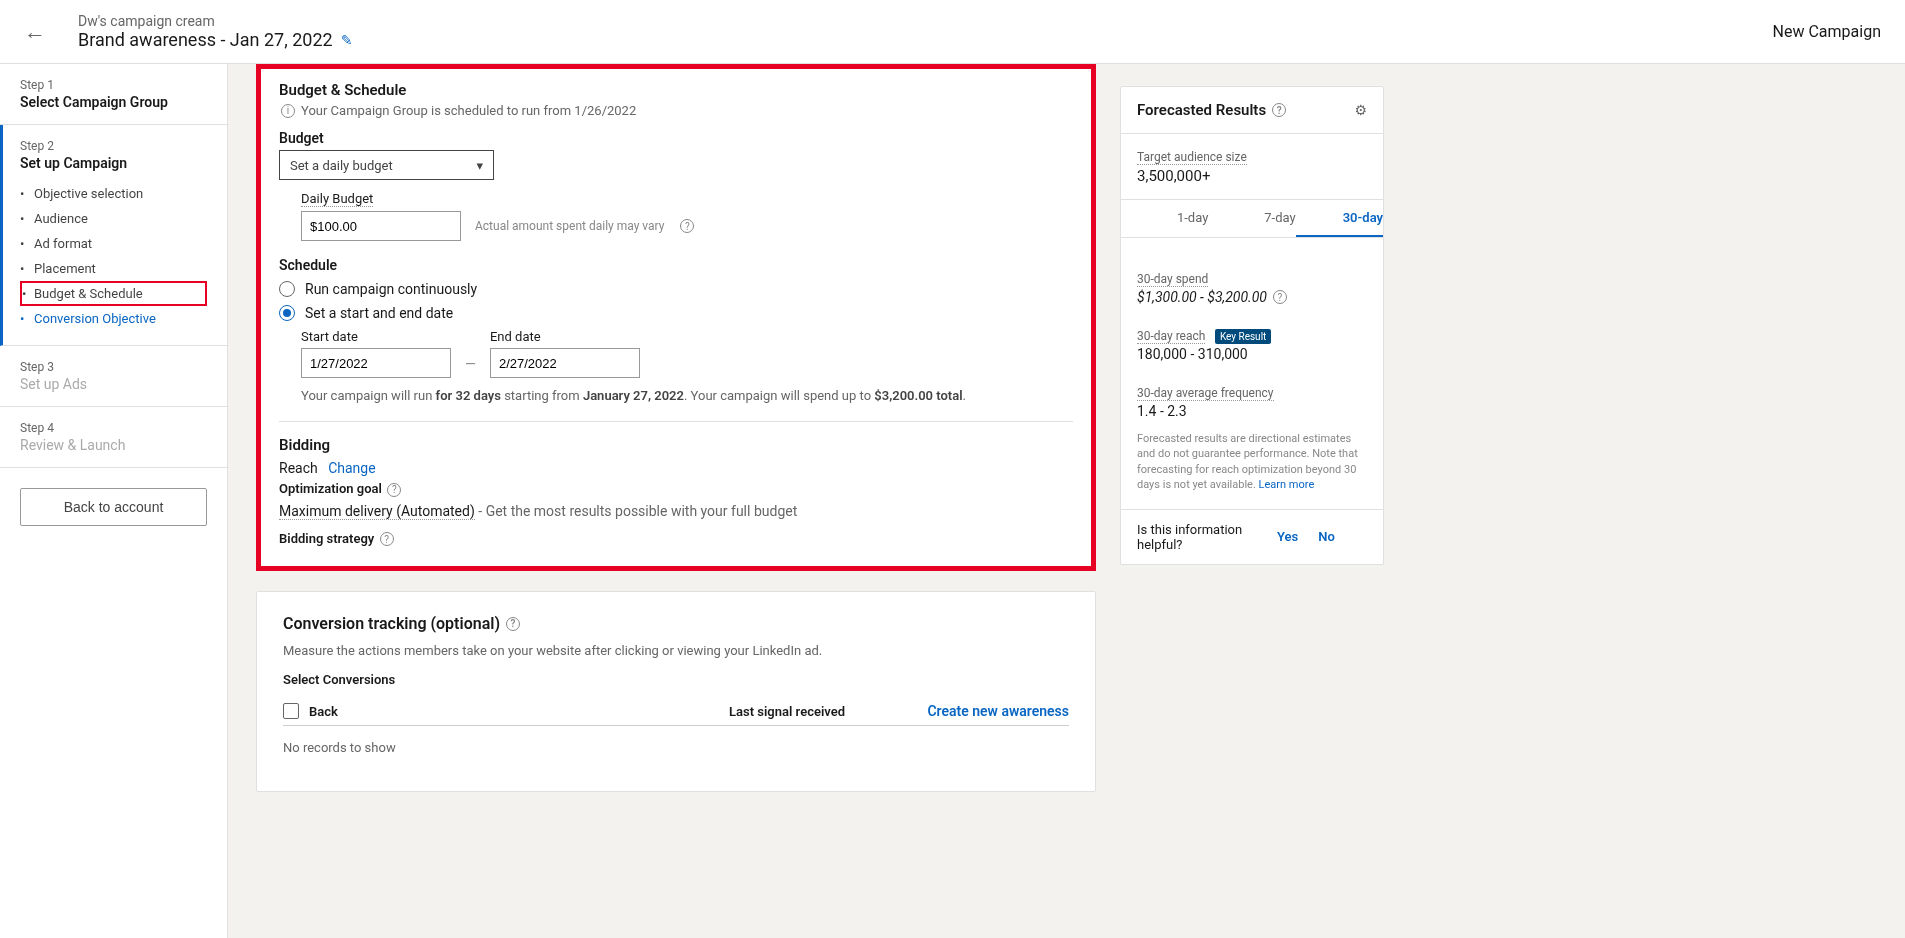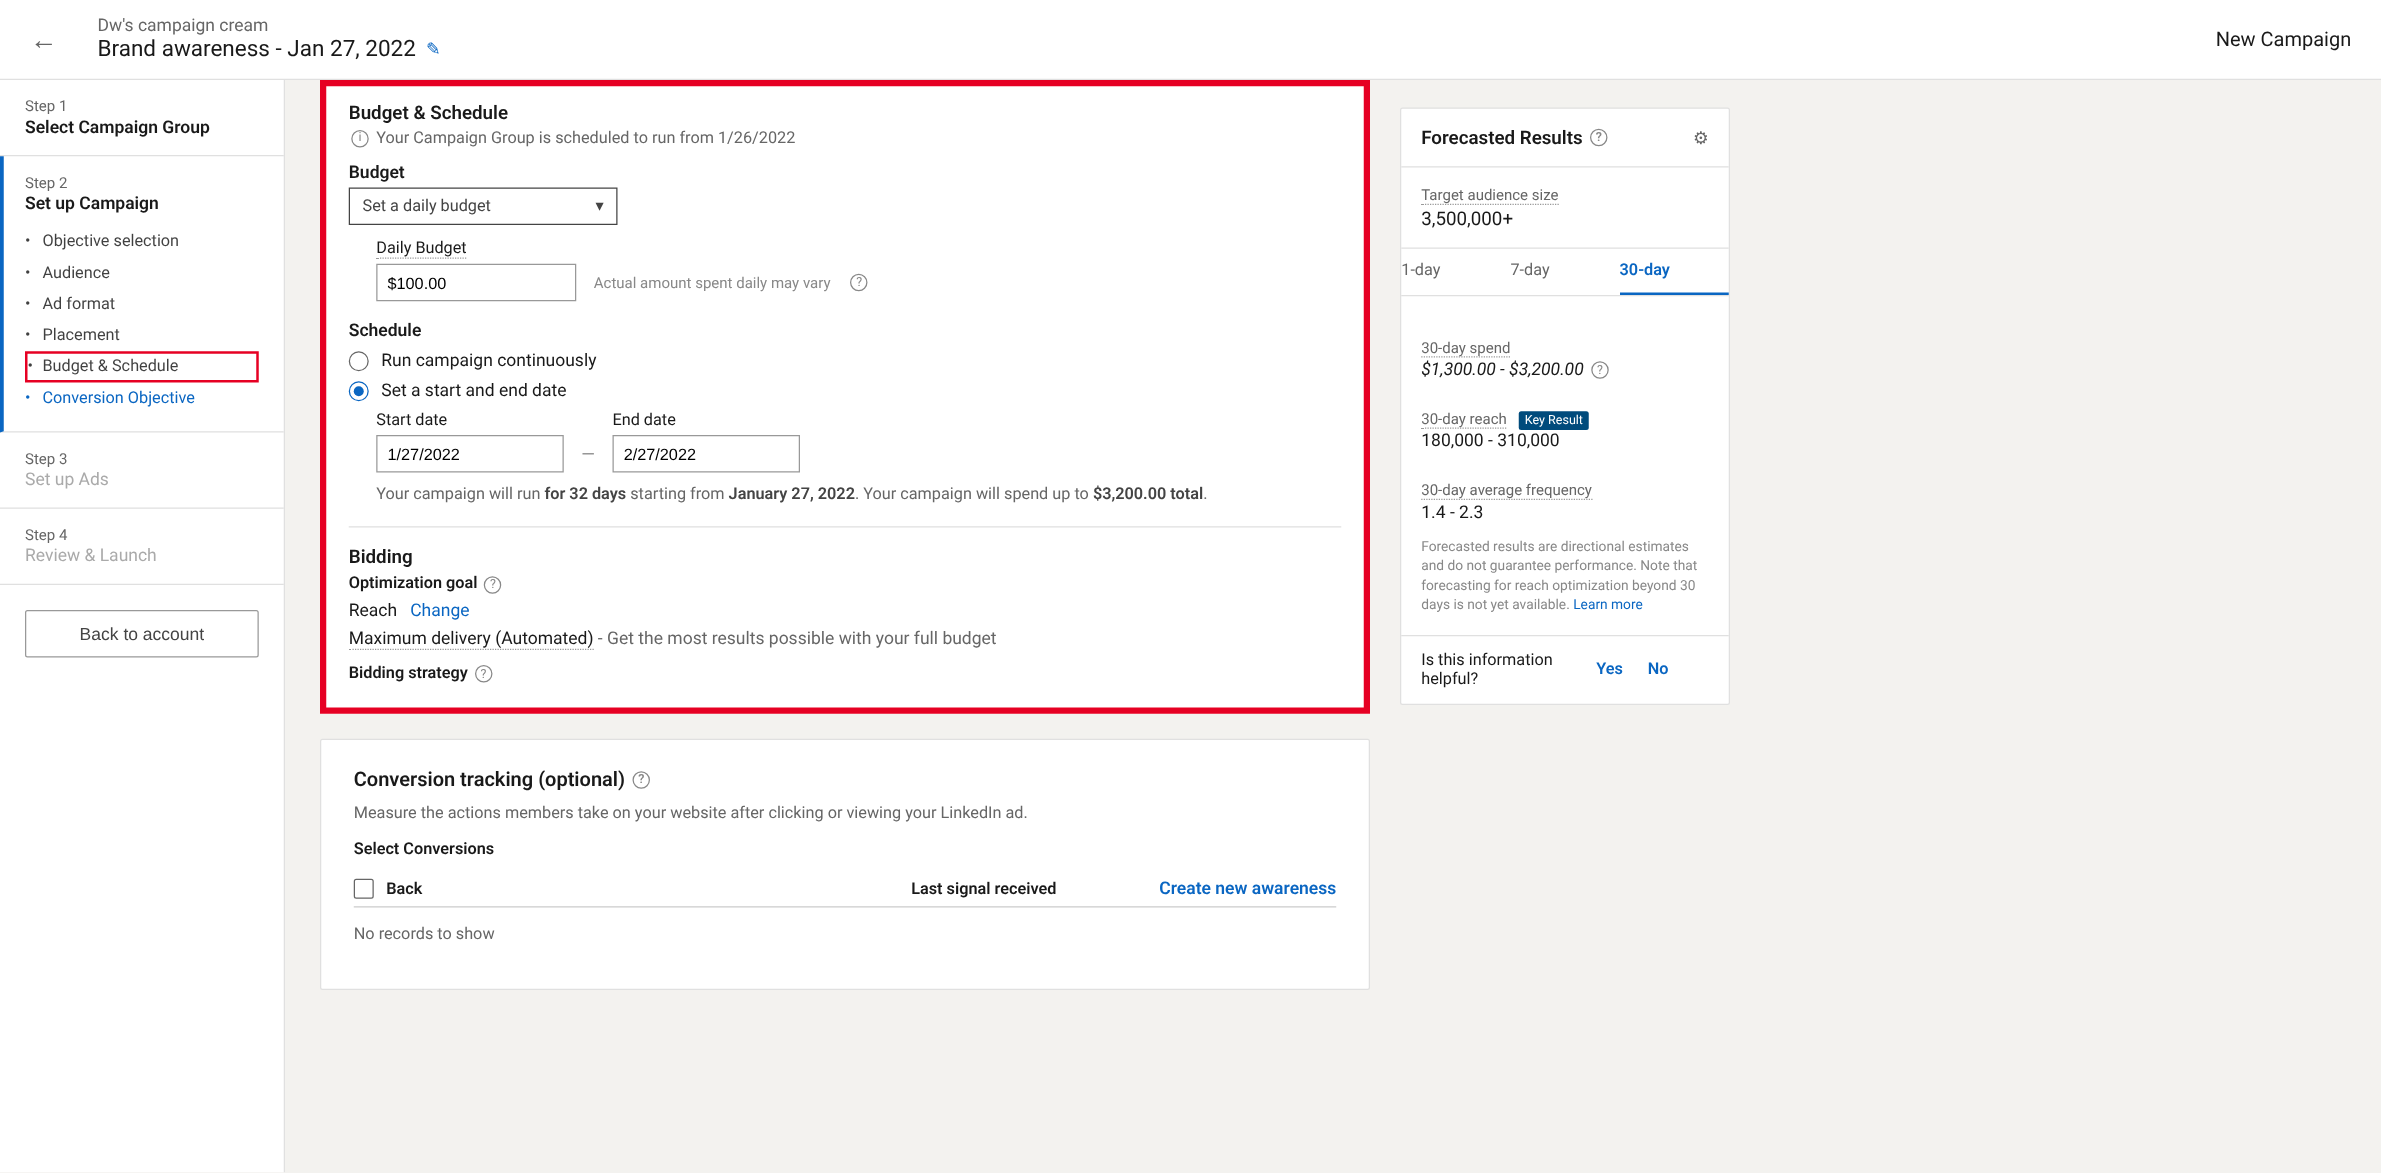--- a/index.html
+++ b/index.html
@@ -59,21 +59,21 @@
 .create-conv { color:#0a66c2; font-size:14px; font-weight:600; cursor:pointer;}
 .empty-row { padding:14px 0; font-size:13px; color:#666;}
 .right-col { width:264px; }
 .forecard-head { padding:14px 16px; display:flex; align-items:center; border-bottom:1px solid #e0e0e0;}
 .fore-title { font-size:15px; font-weight:600; display:flex; align-items:center; gap:4px;}
 .gear { margin-left:auto; font-size:14px; color:#666; cursor:pointer;}
 .fore-body { padding:14px 16px; border-bottom:1px solid #e0e0e0;}
 .fore-label { font-size:12px; color:#666; }
 .fore-val { font-size:15px; margin-top:2px;}
 .tabs-row { display:flex; border-bottom:1px solid #e0e0e0; }
-.tab { flex:1; text-align:left; padding:10px 0; font-size:13px; color:#666; cursor:pointer;}
+.tab { flex:1; text-align:right; padding:10px 0; font-size:13px; color:#666; cursor:pointer;}
 .tab.active { color:#0a66c2; border-bottom:2px solid #0a66c2; font-weight:600;}
 .metric-row { margin-top:12px; }
 .metric-label { font-size:12px; color:#666;margin-top:12px;}
 .metric-val { font-size:14px; margin-top:2px; display:flex; align-items:center; gap:4px;}
 .keybadge { background:#004b7c; color:#fff; font-size:10px; padding:2px 5px; border-radius:2px; margin-left:6px;}
 .disclaimer { font-size:11px; color:#888; margin-top:12px; line-height:1.4;}
 .helpful-row { display:flex; align-items:center; border-top:1px solid #e0e0e0; padding:12px 16px; font-size:13px;}
 .helpful-q { width:120px;}
 .yes-no { color:#0a66c2; font-weight:600; cursor:pointer; margin-left:20px;}
 .indent { margin-left:22px; margin-top:10px;}
@@ -172,27 +172,27 @@
           <span>Your campaign will run</span>
           <span class="bold">for 32 days</span>
           <span>starting from</span>
           <span class="bold">January 27, 2022</span><span>. Your campaign will spend up to</span>
           <span class="bold">$3,200.00 total</span><span>.</span>
         </div>
 
         <hr class="hr">
 
         <div class="section-title">Bidding</div>
+        <div style="margin-top:6px; font-size:14px;">
+          <span>Reach</span>&nbsp;&nbsp;
+          <span class="link-blue">Change</span>
+        </div>
         <div style="margin-top:4px;">
           <span style="font-weight:600; font-size:13px;">Optimization goal</span>
           <span class="qmark">?</span>
-        </div>
-        <div style="margin-top:6px; font-size:14px;">
-          <span>Reach</span>&nbsp;&nbsp;
-          <span class="link-blue">Change</span>
         </div>
         <div style="margin-top:6px; font-size:14px;">
           <span class="dotted-u">Maximum delivery (Automated)</span>
           <span style="color:#666;"> - Get the most results possible with your full budget</span>
         </div>
         <div style="margin-top:10px;">
           <span style="font-weight:600; font-size:13px;">Bidding strategy</span>
           <span class="qmark">?</span>
         </div>
       </div>

